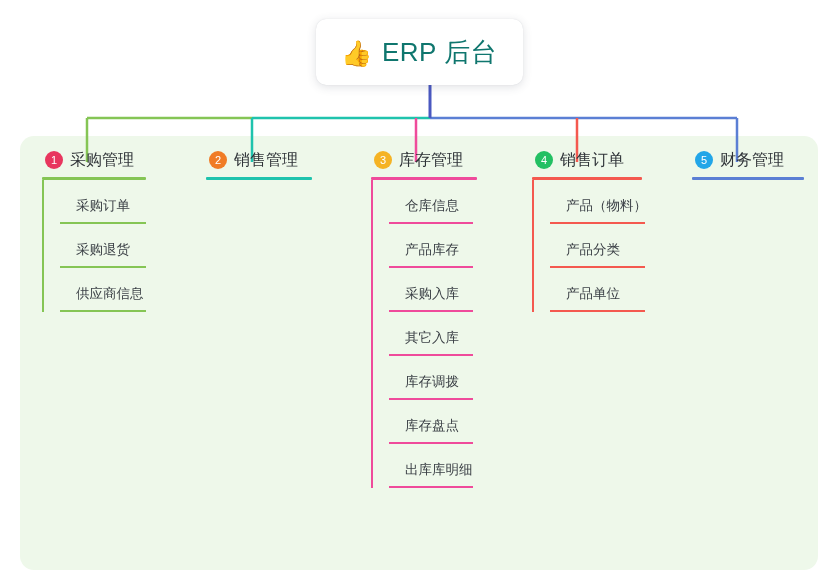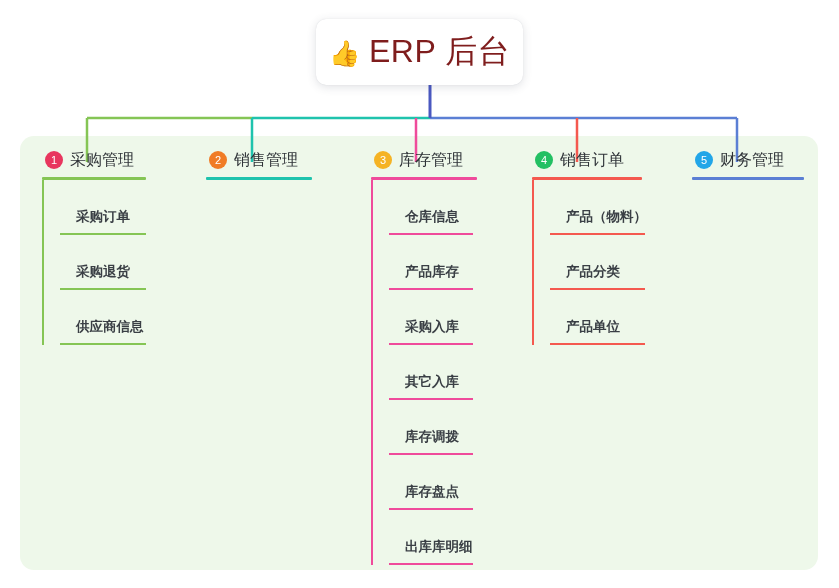--- a/index.html
+++ b/index.html
@@ -35,22 +35,22 @@
     gap: 9px;
     z-index: 6;
   }
   #root-card .thumb {
     font-size: 25px;
     line-height: 1;
     position: relative;
     top: 1px;
   }
   #root-card .root-text {
-    font-size: 32px;
-    color: #7f1d1d;
+    font-size: 26px;
+    color: #0f766e;
     letter-spacing: 0.5px;
     white-space: nowrap;
   }
 
   
   #wires {
     position: absolute;
     left: 0;
     top: 0;
     width: 839px;
@@ -118,22 +118,21 @@
   }
   .leaves .spine {
     position: absolute;
     left: 0;
     top: 0;
     bottom: 0;
     width: 2px;
   }
   .leaf {
     position: relative;
-    height: 55px;
-    font-weight: bold;
+    height: 44px;
   }
   .leaf-text {
     position: absolute;
     left: 16px;
     bottom: 9px;
     font-size: 13.5px;
     color: #3a3f45;
     white-space: nowrap;
   }
   .leaf-rule {

